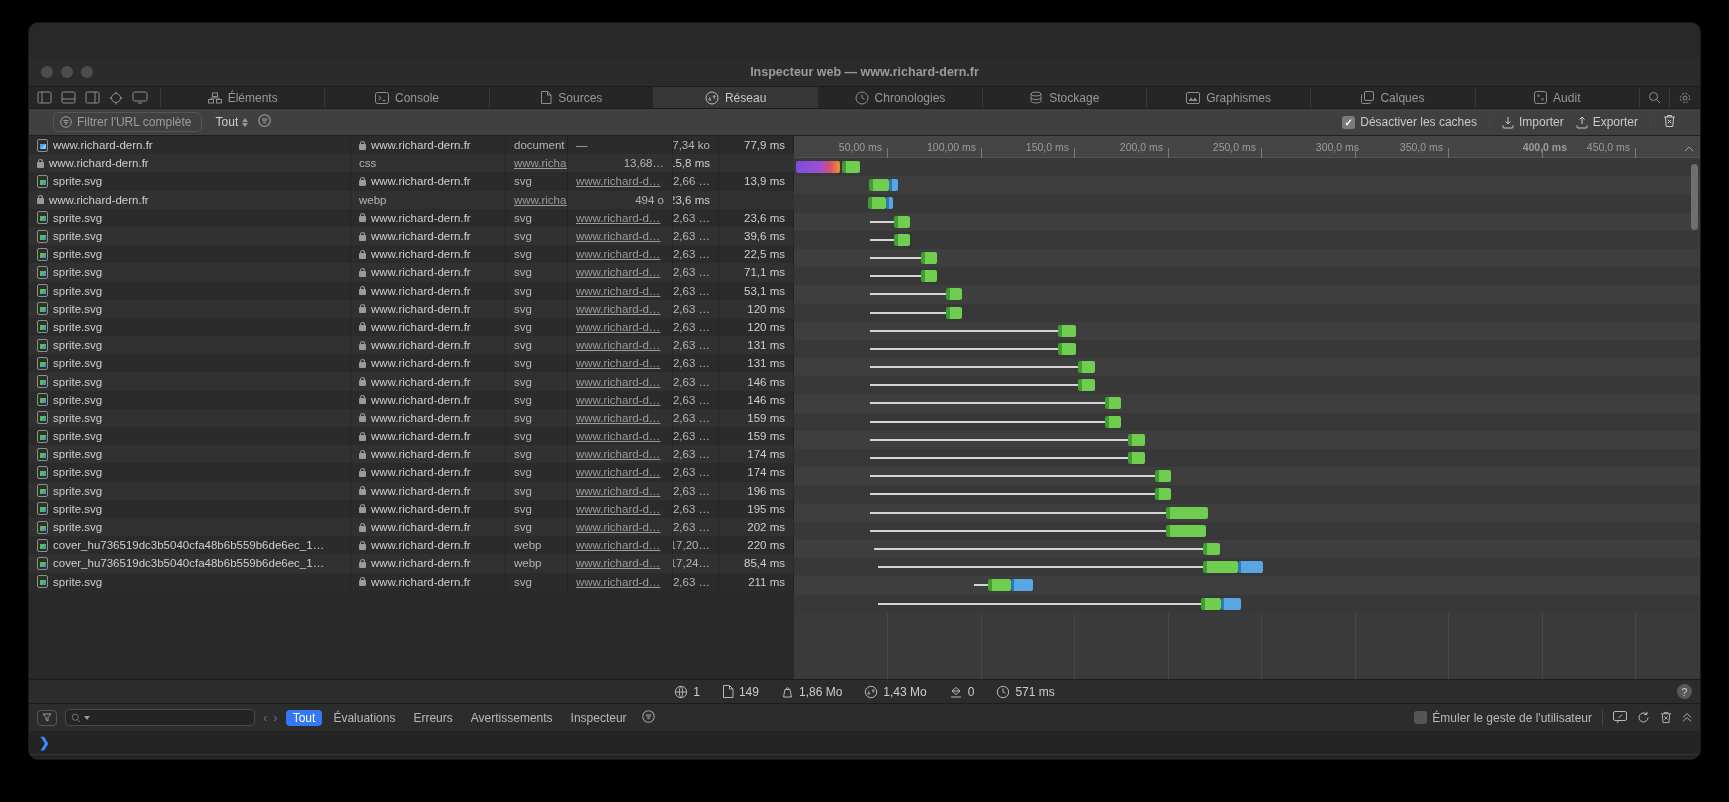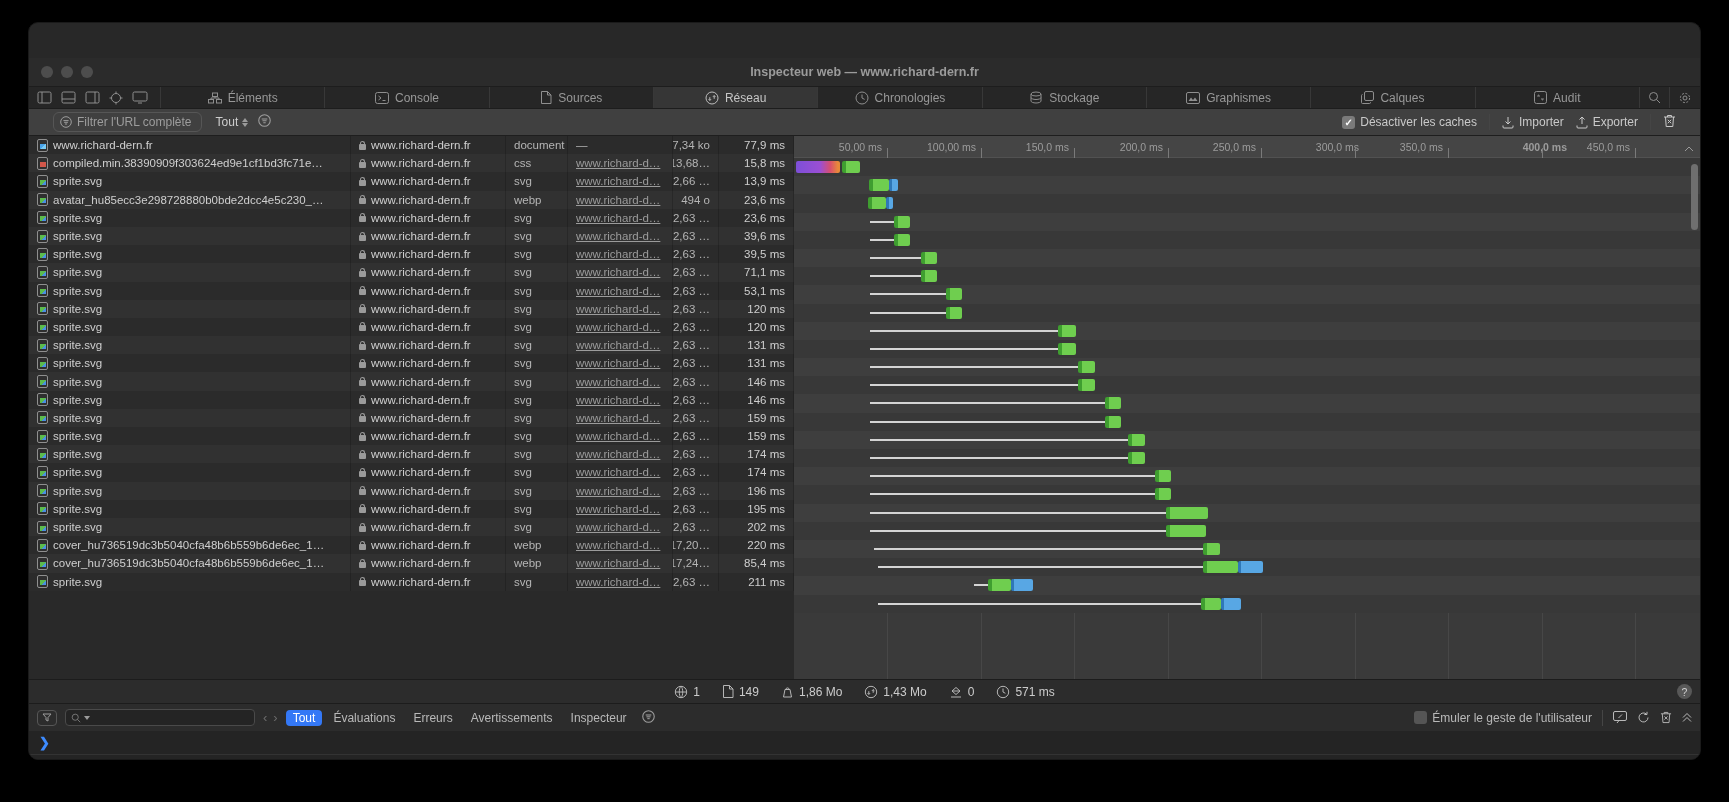--- a/index.html
+++ b/index.html
@@ -286,24 +286,20 @@
               <span class="lock"></span>
               <span>www.richard-dern.fr</span>
             </div>
             <div class="muted">document</div>
             <div class="muted">—</div>
             <div class="r muted">7,34 ko</div>
             <div class="r">77,9 ms</div>
           </div>
           <div class="trow alt">
             <div>
-              <span class="fi fi-css"></span>
-              <span>compiled.min.38390909f303624ed9e1cf1bd3fc71e…</span>
-            </div>
-            <div>
               <span class="lock"></span>
               <span>www.richard-dern.fr</span>
             </div>
             <div class="muted">css</div>
             <div>
               <span class="ilink">www.richard-d…</span>
             </div>
             <div class="r muted">13,68…</div>
             <div class="r">15,8 ms</div>
           </div>
@@ -318,24 +314,20 @@
             </div>
             <div class="muted">svg</div>
             <div>
               <span class="ilink">www.richard-d…</span>
             </div>
             <div class="r muted">2,66 …</div>
             <div class="r">13,9 ms</div>
           </div>
           <div class="trow alt">
             <div>
-              <span class="fi fi-img"></span>
-              <span>avatar_hu85ecc3e298728880b0bde2dcc4e5c230_…</span>
-            </div>
-            <div>
               <span class="lock"></span>
               <span>www.richard-dern.fr</span>
             </div>
             <div class="muted">webp</div>
             <div>
               <span class="ilink">www.richard-d…</span>
             </div>
             <div class="r muted">494 o</div>
             <div class="r">23,6 ms</div>
           </div>
@@ -378,21 +370,21 @@
             </div>
             <div>
               <span class="lock"></span>
               <span>www.richard-dern.fr</span>
             </div>
             <div class="muted">svg</div>
             <div>
               <span class="ilink">www.richard-d…</span>
             </div>
             <div class="r muted">2,63 …</div>
-            <div class="r">39,5 ms</div>
+            <div class="r">22,5 ms</div>
           </div>
           <div class="trow alt">
             <div>
               <span class="fi fi-img"></span>
               <span>sprite.svg</span>
             </div>
             <div>
               <span class="lock"></span>
               <span>www.richard-dern.fr</span>
             </div>

